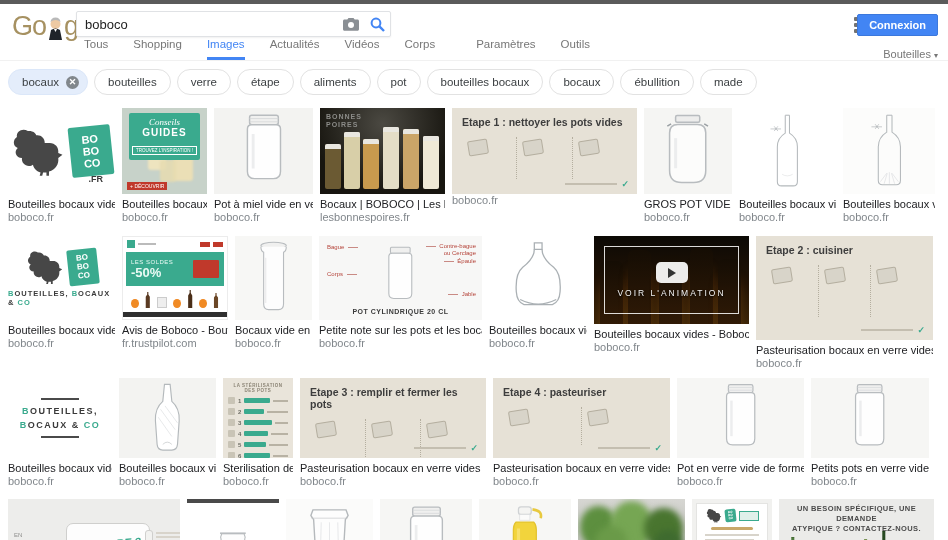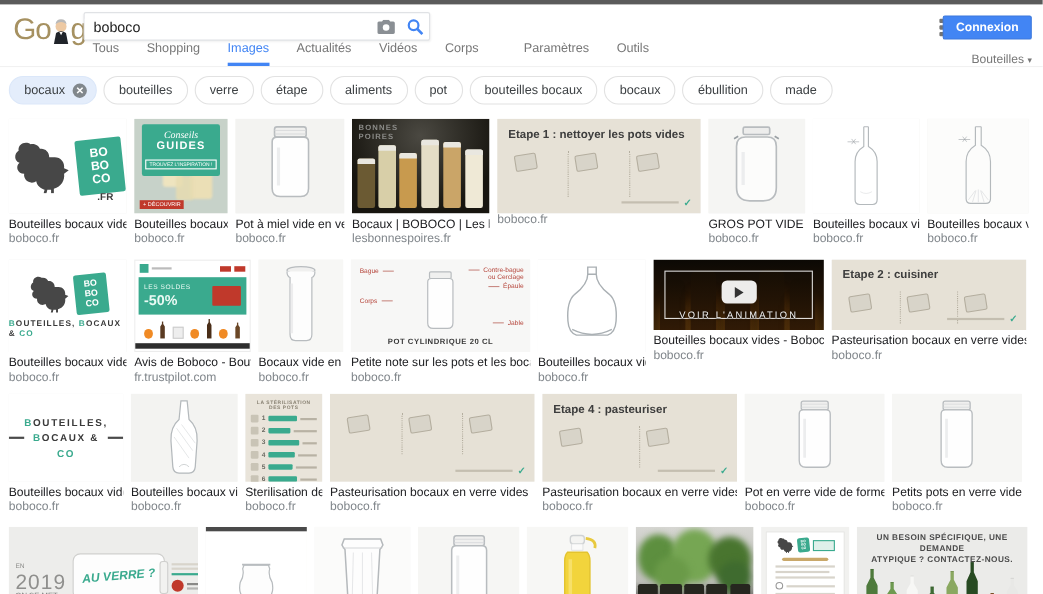--- a/index.html
+++ b/index.html
@@ -464,41 +464,41 @@
                 <path d="M44 16 q0 14-18 28 q-12 10-10 38 q1 16 12 20 h44 q11-4 12-20 q2-28-10-38 q-18-14-18-28"></path>
                 <path d="M22 94 q28 14 56 0"></path>
               </g>
             </svg>
           </div>
         </div>
         <div class="cap-t">Bouteilles bocaux vides - Boboco</div>
         <div class="cap-d">boboco.fr</div>
       </figure>
       <figure class="tile" style="width: 155px;">
-        <div class="thumb" style="height:64px">
+        <div class="thumb" style="height:88px">
           <div class="fill" style="background:linear-gradient(180deg,#0c0905,#221305 55%,#3a2408)">
             <div style="position:absolute;left:4%;bottom:0;width:15%;height:72%;background:linear-gradient(#150d04,#301a06);border-radius:6px 6px 0 0;box-shadow:0 18px 14px -6px rgba(224,123,31,.55)"></div>
             <div style="position:absolute;left:22%;bottom:0;width:15%;height:84%;background:linear-gradient(#150d04,#301a06);border-radius:6px 6px 0 0;box-shadow:0 18px 14px -6px rgba(224,123,31,.55)"></div>
             <div style="position:absolute;left:42%;bottom:0;width:15%;height:78%;background:linear-gradient(#150d04,#301a06);border-radius:6px 6px 0 0;box-shadow:0 18px 14px -6px rgba(224,123,31,.55)"></div>
             <div style="position:absolute;left:62%;bottom:0;width:15%;height:86%;background:linear-gradient(#150d04,#301a06);border-radius:6px 6px 0 0;box-shadow:0 18px 14px -6px rgba(224,123,31,.55)"></div>
             <div style="position:absolute;left:80%;bottom:0;width:15%;height:74%;background:linear-gradient(#150d04,#301a06);border-radius:6px 6px 0 0;box-shadow:0 18px 14px -6px rgba(224,123,31,.55)"></div>
             <div class="vid-frame"></div>
             <div style="position:absolute;left:0;right:0;top:30%">
               <div class="vid-play">
                 <i></i>
               </div>
               <div class="vid-lbl">VOIR L'ANIMATION</div>
             </div>
           </div>
         </div>
         <div class="cap-t">Bouteilles bocaux vides - Boboco</div>
         <div class="cap-d">boboco.fr</div>
       </figure>
       <figure class="tile" style="width: 177px;">
-        <div class="thumb" style="height:64px">
+        <div class="thumb" style="height:104px">
           <div class="etp">
             <div class="etp-title">Etape 2 : cuisiner</div>
             <div class="etp-cols" style="height:58%">
               <div class="etp-col">
                 <span class="etp-ico"></span>
                 <span style="flex:1"><span class="etp-pill" style="width:82%"></span><span class="etp-ln" style="width:90%"></span><span class="etp-ln" style="width:70%"></span><span class="etp-ln" style="width:55%"></span></span>
               </div>
               <div class="etp-col">
                 <span class="etp-ico"></span>
                 <span style="flex:1"><span class="etp-pill" style="width:82%"></span><span class="etp-ln" style="width:90%"></span><span class="etp-ln" style="width:70%"></span><span class="etp-ln" style="width:55%"></span></span>
@@ -514,21 +514,21 @@
             </div>
           </div>
         </div>
         <div class="cap-t">Pasteurisation bocaux en verre vides</div>
         <div class="cap-d">boboco.fr</div>
       </figure>
     </div>
     <div class="row" style="margin-bottom: 11px;">
       <figure class="tile" style="width: 104px;">
         <div class="thumb" style="height:80px">
-          <div class="fill" style="background:#fff;display:flex;align-items:center;justify-content:center">
+          <div class="fill" style="background:#fff;display:flex;flex-direction:column;align-items:center;justify-content:center">
             <div class="tl-line"></div>
             <div class="tl-txt"><span class="teal">B</span><span>OUTEILLES,</span><br><span class="teal">B</span><span>OCAUX &amp; </span><span class="teal">CO</span></div>
             <div class="tl-line"></div>
           </div>
         </div>
         <div class="cap-t">Bouteilles bocaux vides - B...</div>
         <div class="cap-d">boboco.fr</div>
       </figure>
       <figure class="tile" style="width: 97px;">
         <div class="thumb" style="height:80px">
@@ -588,20 +588,21 @@
               <em></em>
             </div>
           </div>
         </div>
         <div class="cap-t">Sterilisation de vos pots en ...</div>
         <div class="cap-d">boboco.fr</div>
       </figure>
       <figure class="tile" style="width: 186px;">
         <div class="thumb" style="height:80px">
           <div class="etp">
+            <div class="etp-title">Etape 3 : remplir et fermer les pots</div>
             <div class="etp-cols" style="height:58%">
               <div class="etp-col">
                 <span class="etp-ico"></span>
                 <span style="flex:1"><span class="etp-pill" style="width:82%"></span><span class="etp-ln" style="width:90%"></span><span class="etp-ln" style="width:70%"></span><span class="etp-ln" style="width:55%"></span></span>
               </div>
               <div class="etp-col">
                 <span class="etp-ico"></span>
                 <span style="flex:1"><span class="etp-pill" style="width:82%"></span><span class="etp-ln" style="width:90%"></span><span class="etp-ln" style="width:70%"></span><span class="etp-ln" style="width:55%"></span></span>
               </div>
               <div class="etp-col">

